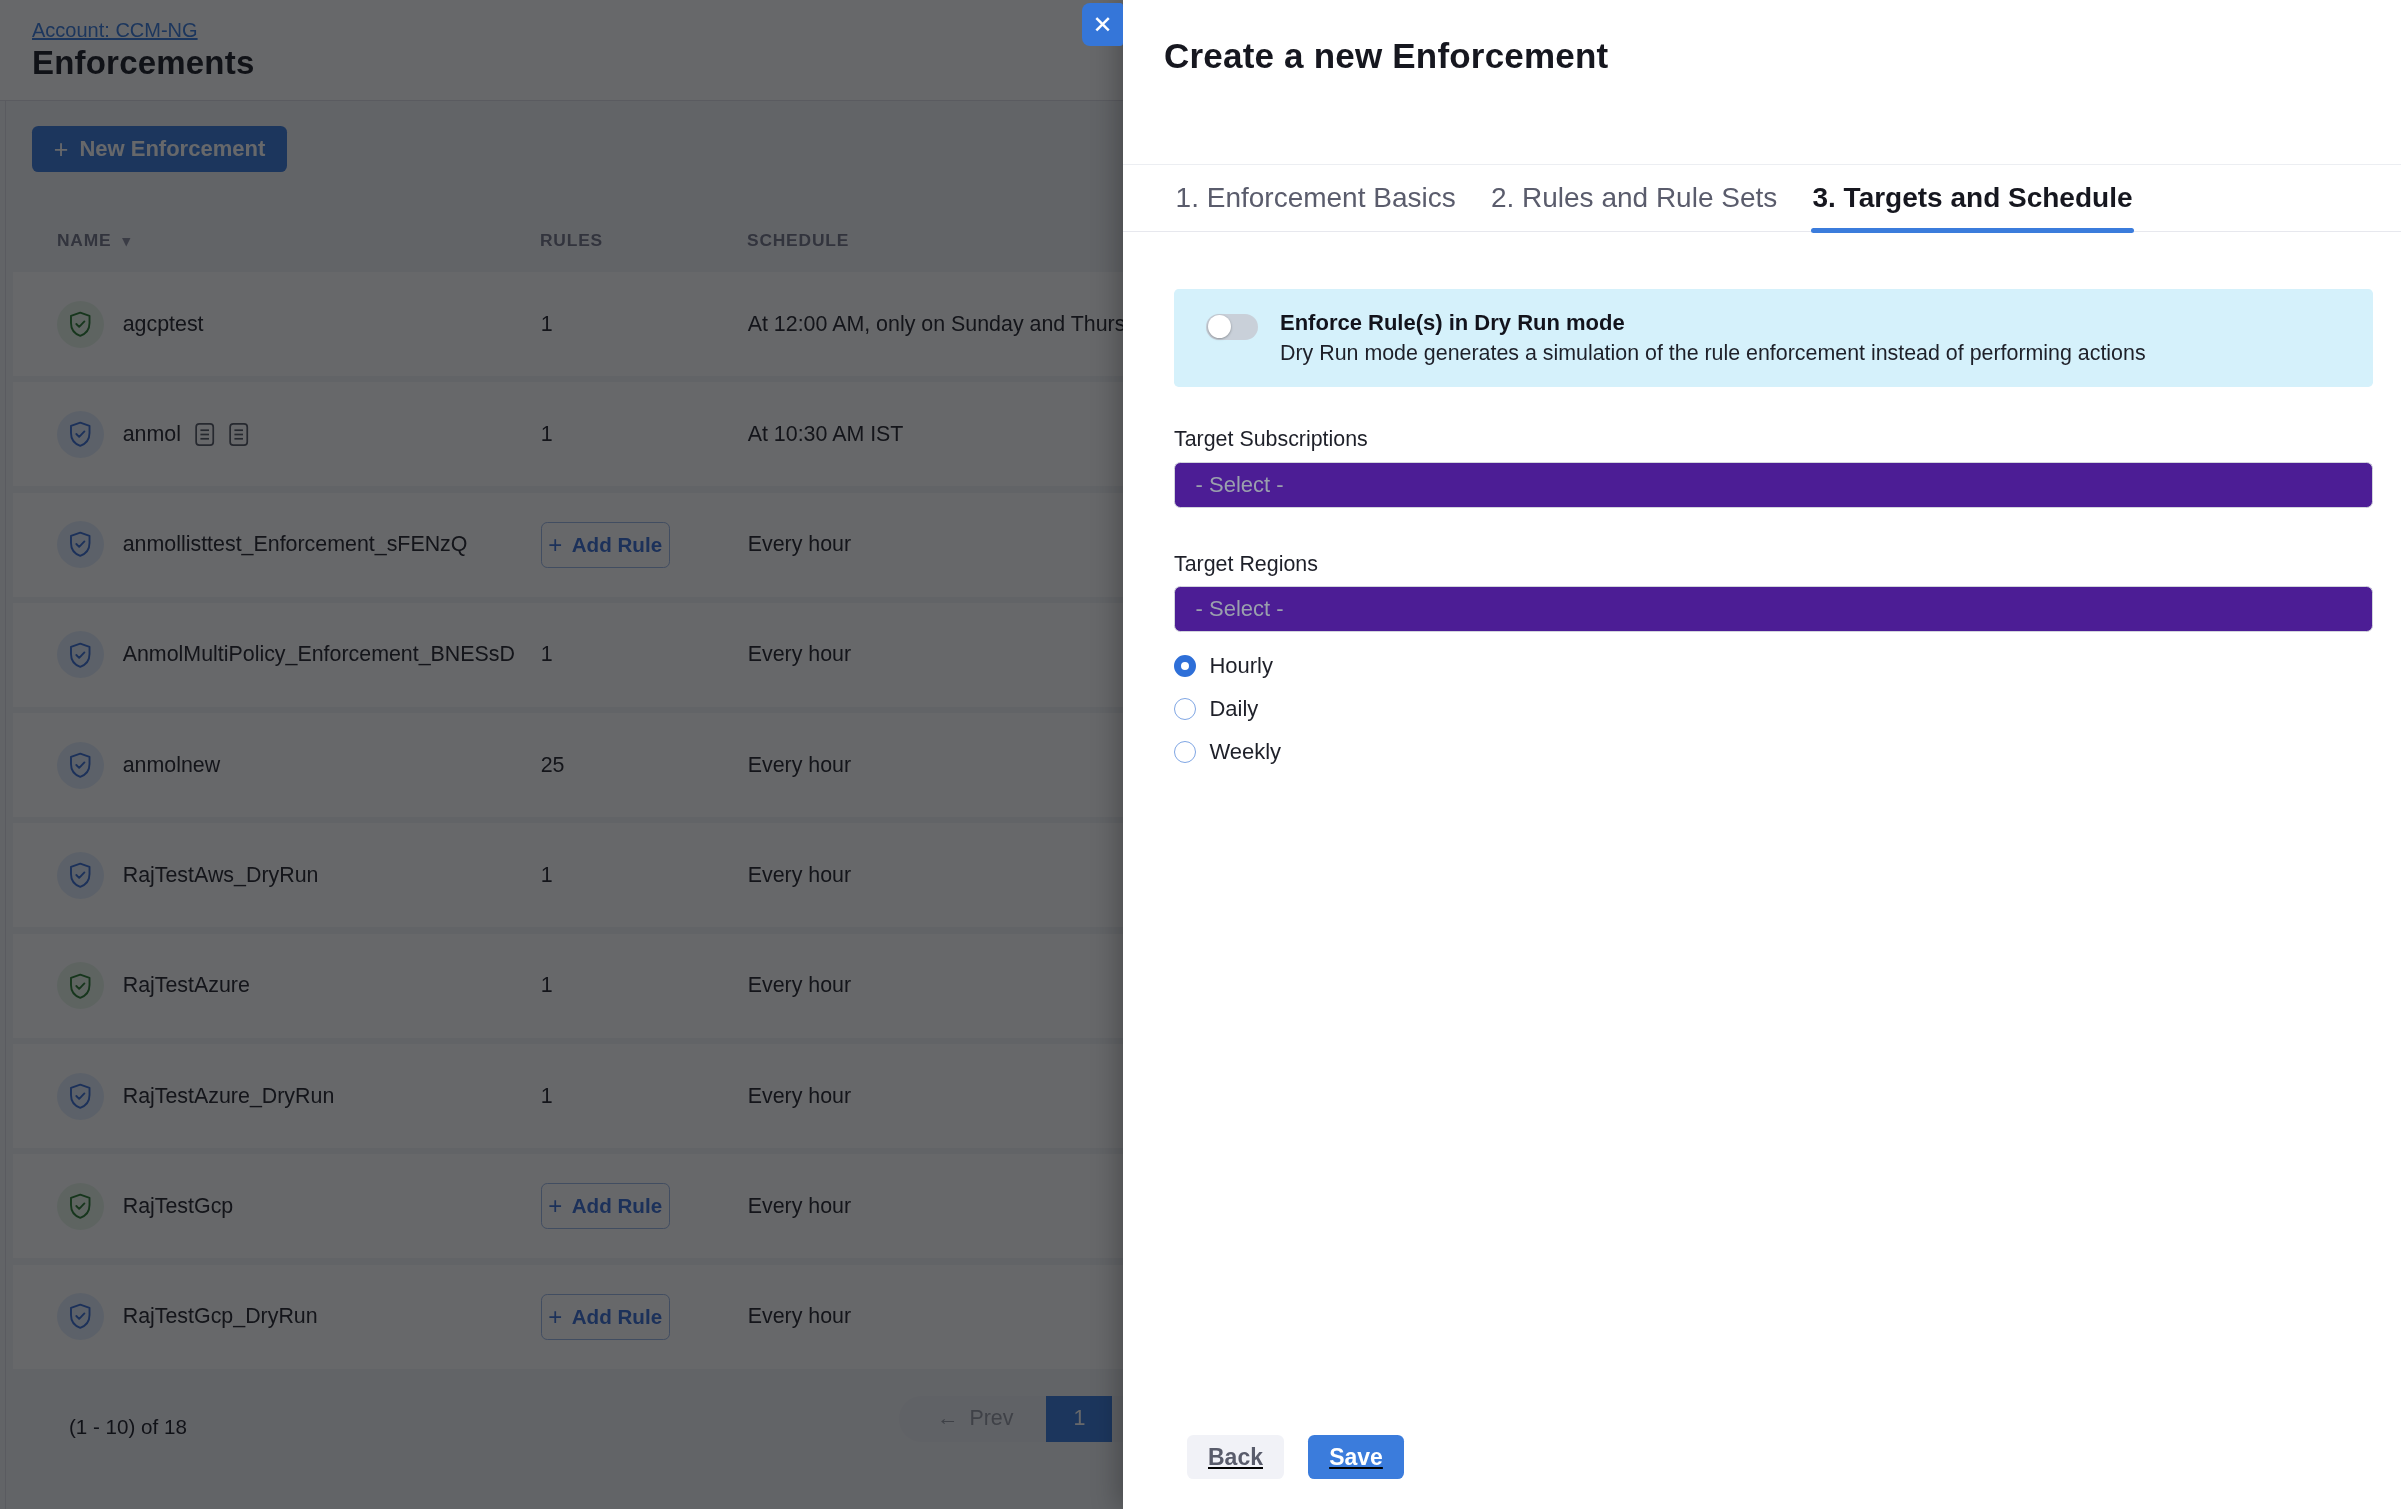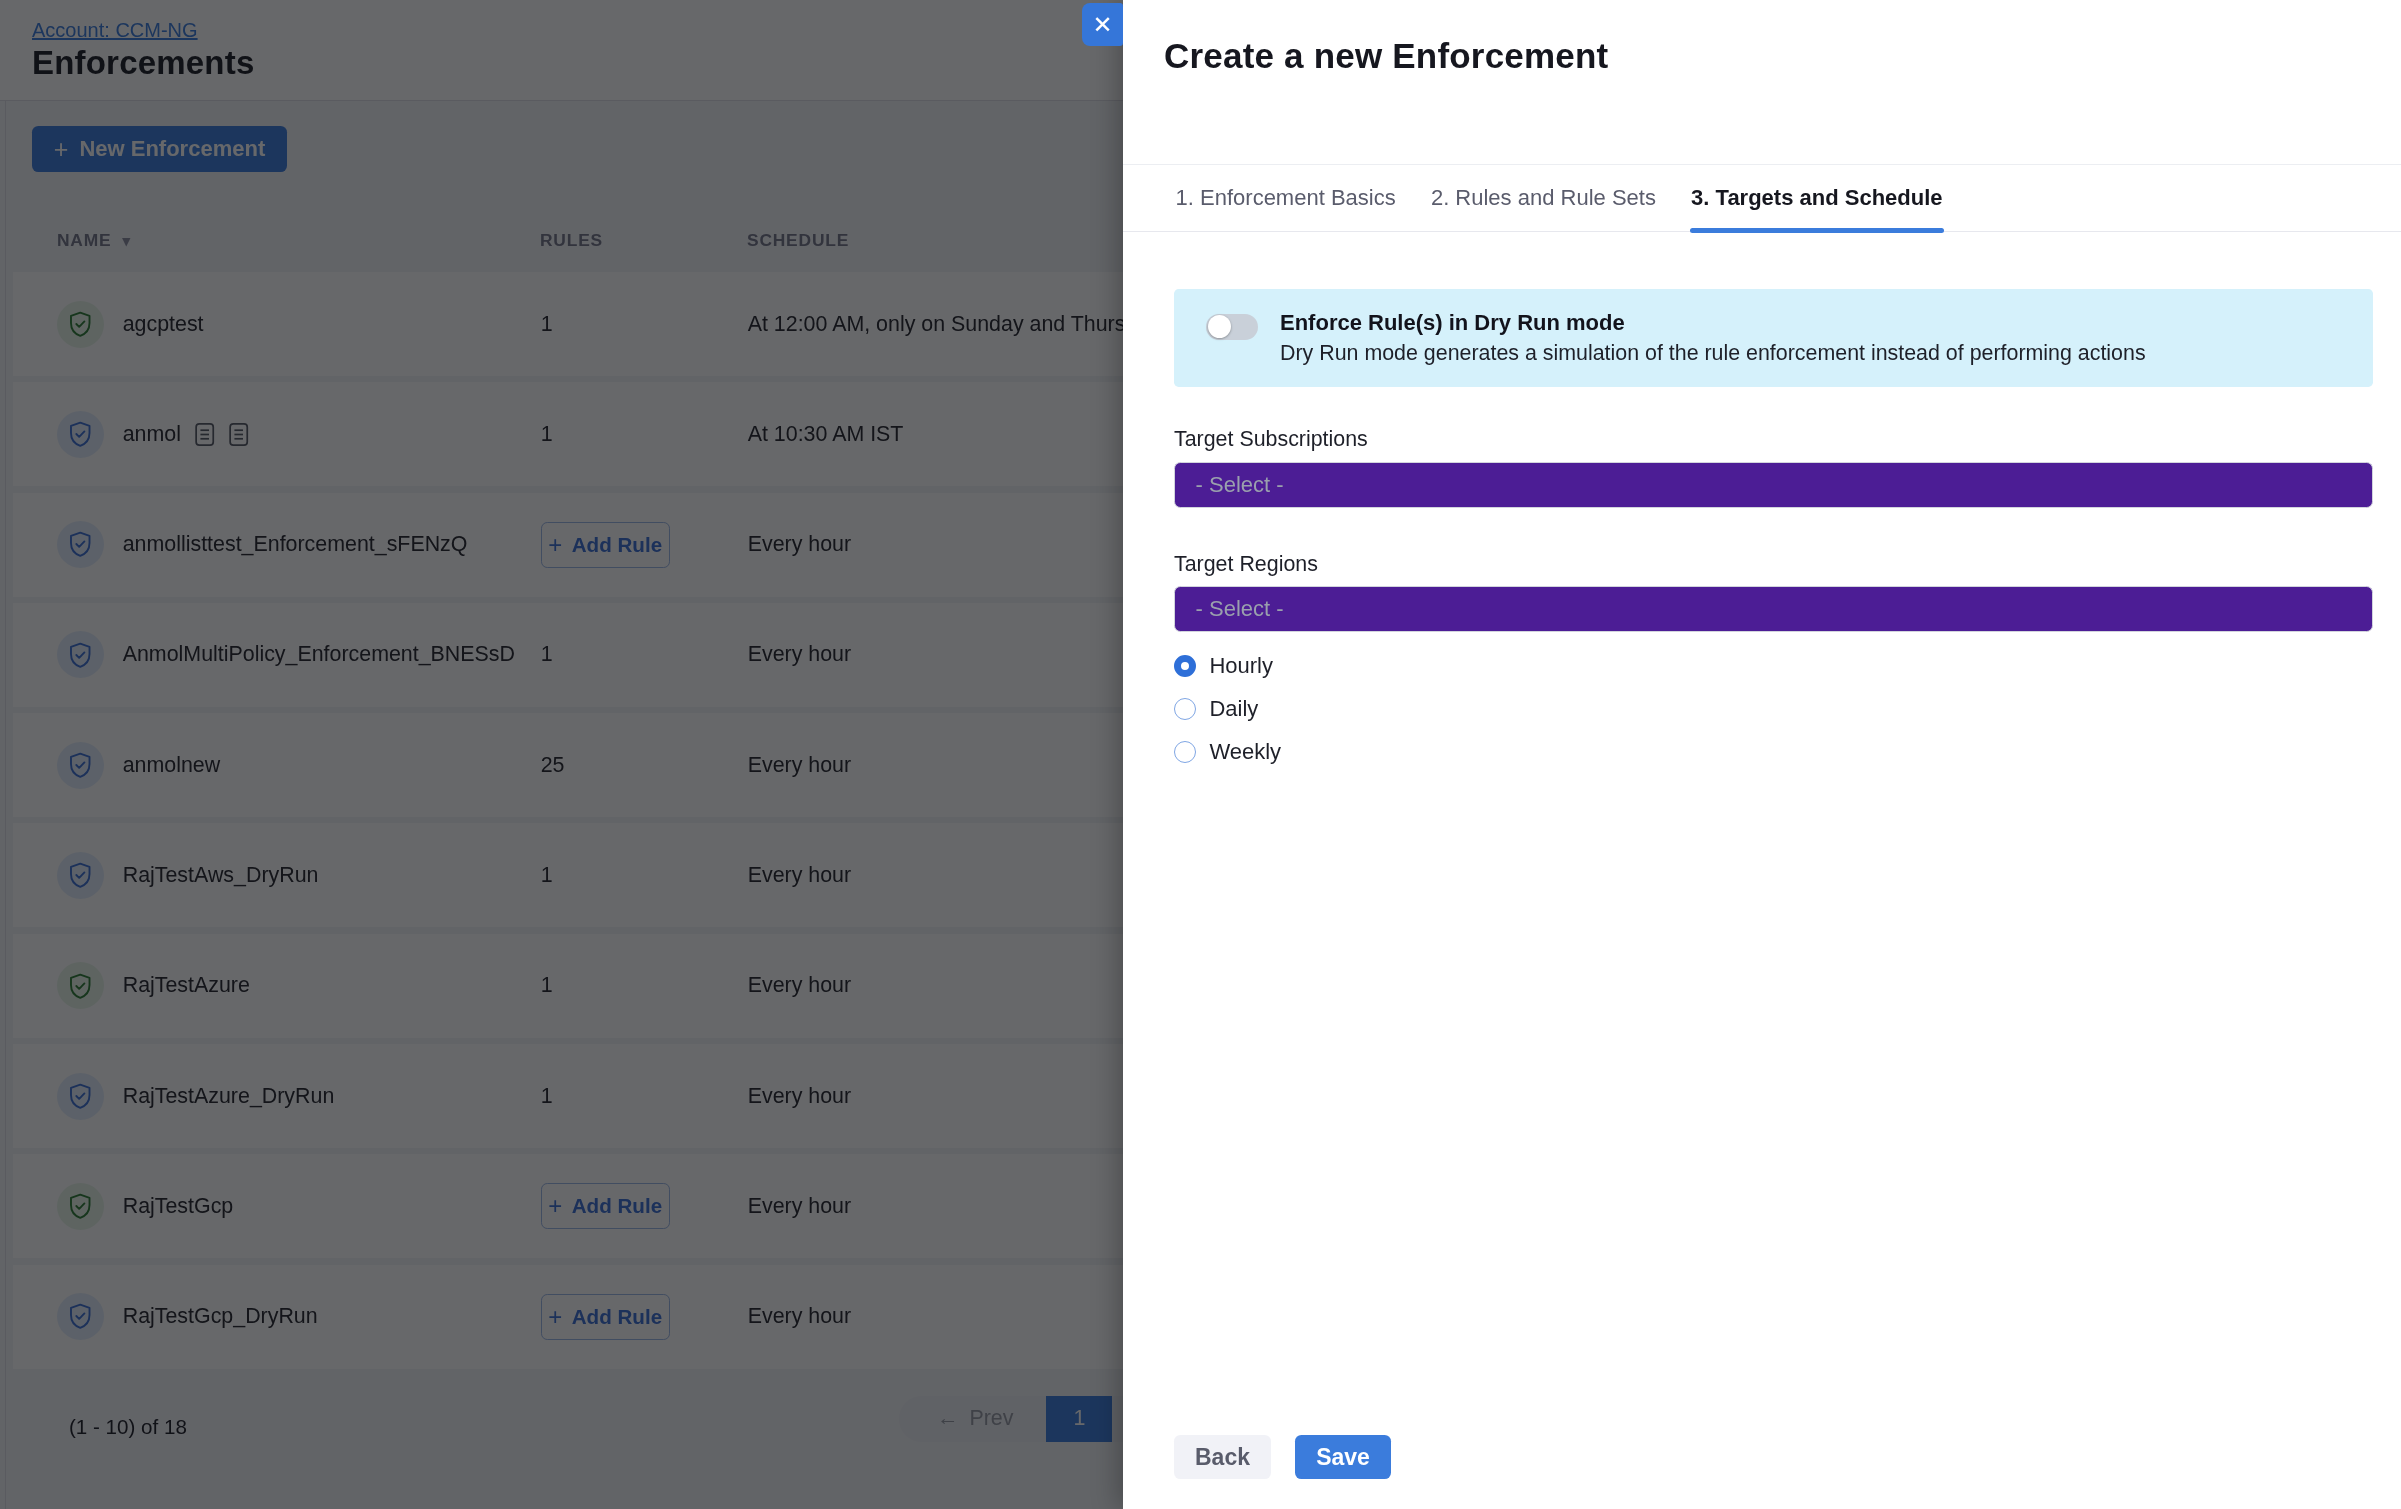--- a/index.html
+++ b/index.html
@@ -76,21 +76,21 @@
   .close-btn { position:absolute; left:-41px; top:3.2px; width:41px; height:43px;
     background:#3576d9; border:none; border-radius:8px 3.2px 3.2px 8px; color:#fff;
     font-size:24px; line-height:1; cursor:pointer; display:flex; align-items:center;
     justify-content:center; font-family:inherit; }
   .drawer-title-bar { height:165px; border-bottom:1.6px solid #eceef2; padding:36px 0 0 41px; }
   .drawer-title { font-size:35px; font-weight:700; color:#16171f; letter-spacing:0.2px; }
 
   .tabs { height:67px; border-bottom:1.6px solid #e7e8ee; display:flex; align-items:center;
     gap:32px; padding-left:51px; position:relative; }
   .tab { position:relative; height:67px; display:flex; align-items:center; padding:0 1.6px;
-    font-size:22px; color:#5a5c6c; cursor:pointer; }
+    font-size:28px; color:#5a5c6c; cursor:pointer; }
   .tab.active { color:#16171f; font-weight:700; }
   .tab.active::after { content:""; position:absolute; left:0; right:0; bottom:-1.6px;
     height:4.7px; border-radius:3.2px; background:#3b7cdc; }
 
   .drawer-content { position:relative; padding:0 28.5px 0 51px; }
   .dryrun-banner { margin-top:57px; height:98px; background:#d5f1fb; border-radius:4.7px;
     position:relative; }
   .toggle { position:absolute; left:32px; top:24.5px; width:52px; height:26px;
     background:#c9d0d9; border-radius:13.4px; border:none; cursor:pointer; }
   .toggle .knob { position:absolute; left:1.6px; top:1.6px; width:23px; height:23px;
@@ -108,21 +108,21 @@
   .freq-label { margin-top:36px; font-size:21.4px; font-weight:500; color:#1e2029; }
 
   .radio-group { margin-top:12.7px; }
   .radio-row { display:flex; align-items:center; height:43px; cursor:pointer; }
   .radio { width:22px; height:22px; border-radius:50%; background:#fff; flex:0 0 auto; }
   .radio.checked { border:7.1px solid #2e6fd8; }
   .radio.unchecked { border:1.6px solid #7fa6e4; }
   .radio-label { margin-left:13.4px; font-size:22px; color:#1e2029; }
 
   .drawer-footer { position:absolute; left:0; bottom:0; width:100%; height:74px;
-    padding-left:51px; display:flex; align-items:flex-start; gap:24px; }
+    padding-left:64px; display:flex; align-items:flex-start; gap:24px;text-decoration:underline; }
   .back-btn { width:97px; height:44px; background:#f1f2f7; border:none; border-radius:6.3px;
     font-size:23px; font-weight:700; color:#595c6b; cursor:pointer; font-family:inherit; }
   .save-btn { width:96px; height:44px; background:#3b7cdc; border:none; border-radius:6.3px;
     font-size:23px; font-weight:700; color:#ffffff; cursor:pointer; font-family:inherit; }
 </style>
 </head>
 <body>
 
 <div class="screen">
 

